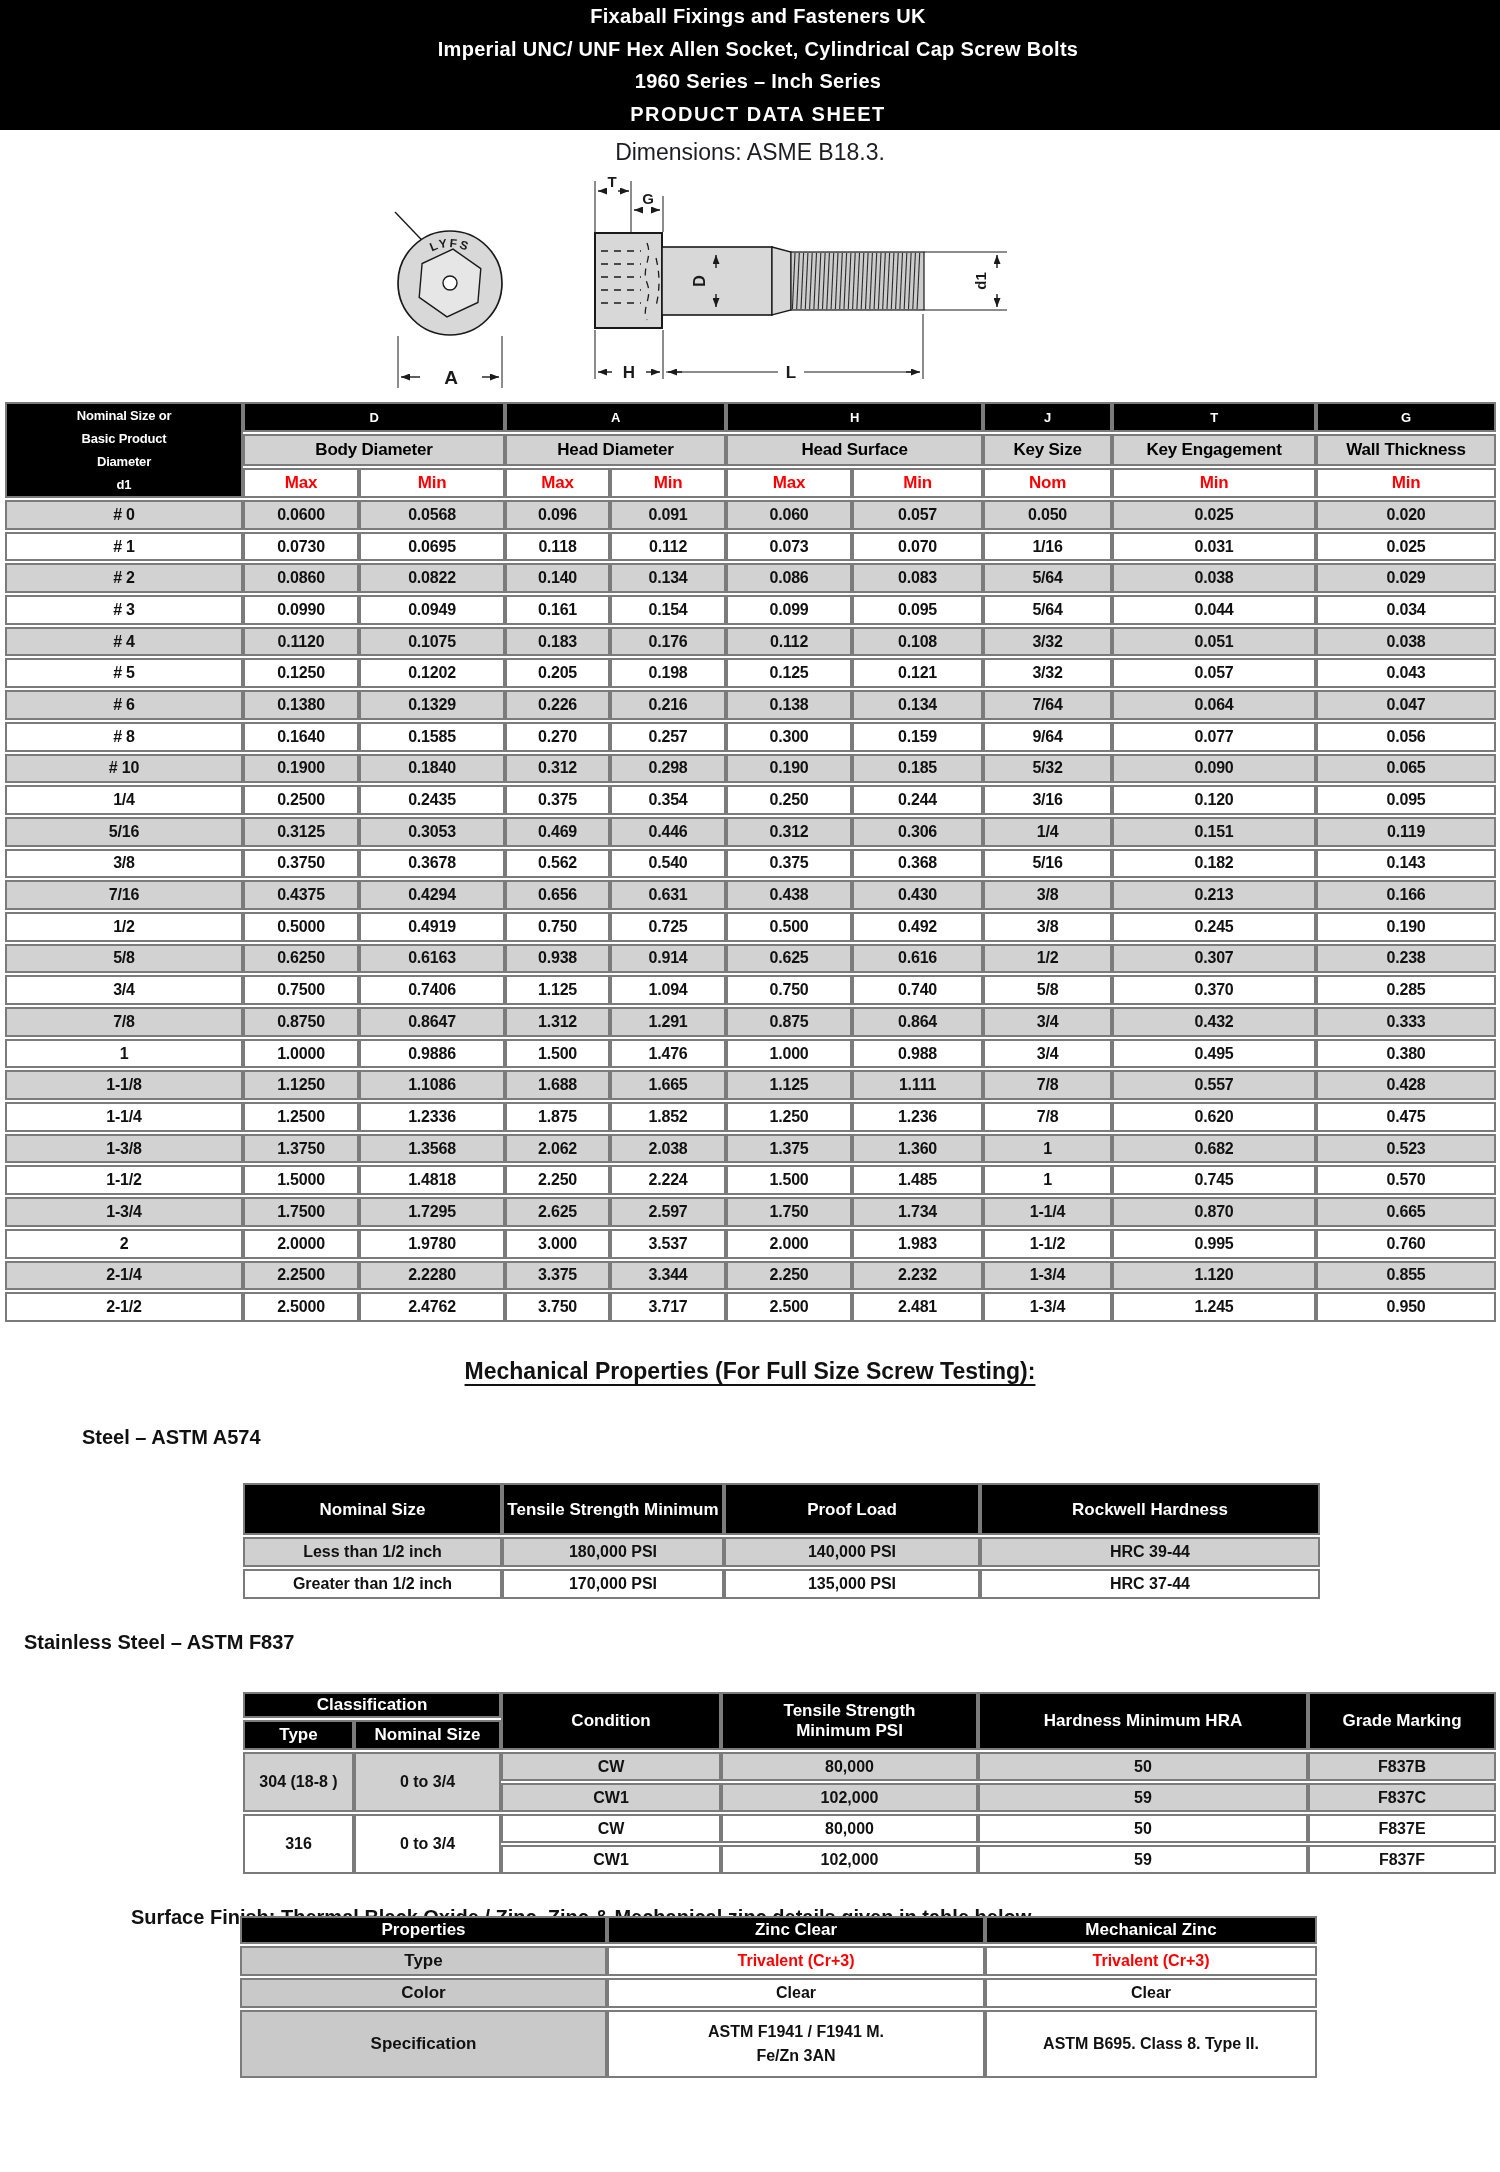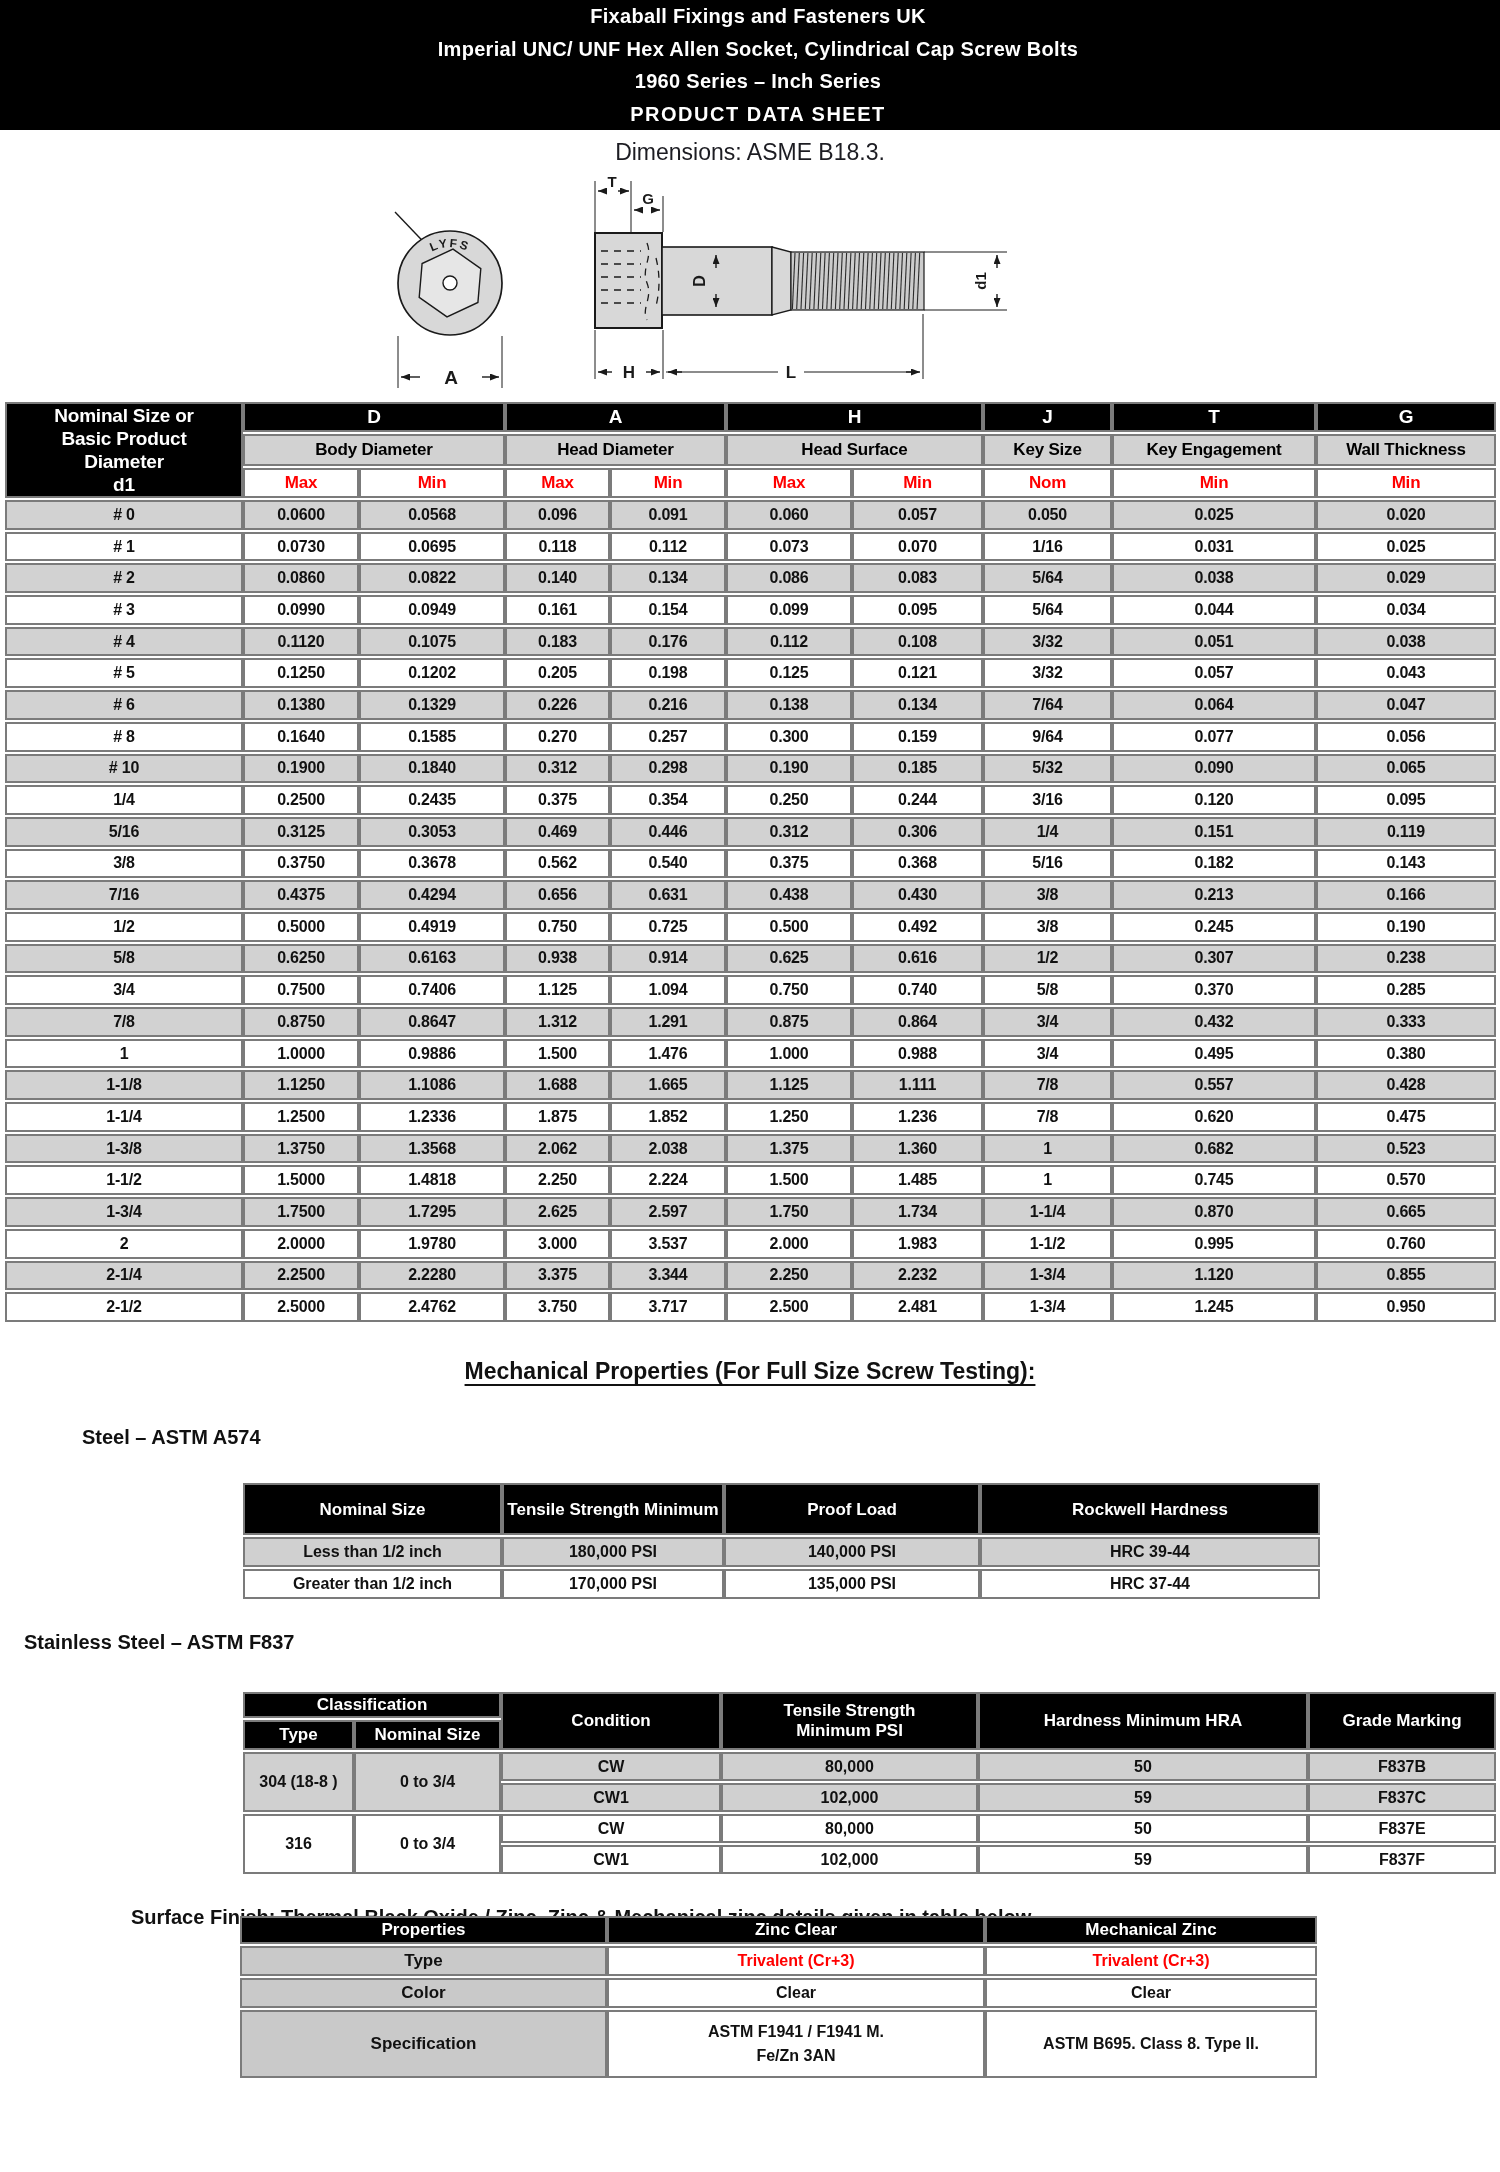--- a/index.html
+++ b/index.html
@@ -18,21 +18,21 @@
   .drawing{position:absolute;left:320px;top:166px;}
 
   
   table.tbl{border-collapse:separate;border-spacing:0 2px;table-layout:fixed;position:absolute;}
   table.tbl th, table.tbl td{border:2px solid #7b7b7b;box-sizing:border-box;text-align:center;
        vertical-align:middle;padding:0 2px;font-weight:bold;overflow:hidden;white-space:nowrap;}
   .bk{background:#000;color:#fff;}
 
   
   .dim-table{left:5px;top:400px;width:1491px;font-size:16px;letter-spacing:-.2px;}
-  .dim-table .r-letters th{height:30px;font-size:19px;}
+  .dim-table .r-letters th{height:30px;font-size:13px;}
   .dim-table .corner{background:#000;color:#fff;font-size:17px;}
   .dim-table .corner div{line-height:23px;}
   .dim-table .r-names th{height:31px;background:#d2d2d2;color:#000;font-size:17px;text-align:center;}
   .dim-table .r-subs th{height:30px;background:#fff;color:#ff0000;font-size:17px;}
   .dim-table tbody td{height:29.7px;background:#fff;}
   .dim-table tbody tr:nth-of-type(odd) td{background:#d2d2d2;}
 
   
   .mech-heading{position:absolute;top:1358px;left:0;width:1500px;text-align:center;
       font-size:23px;font-weight:bold;}

